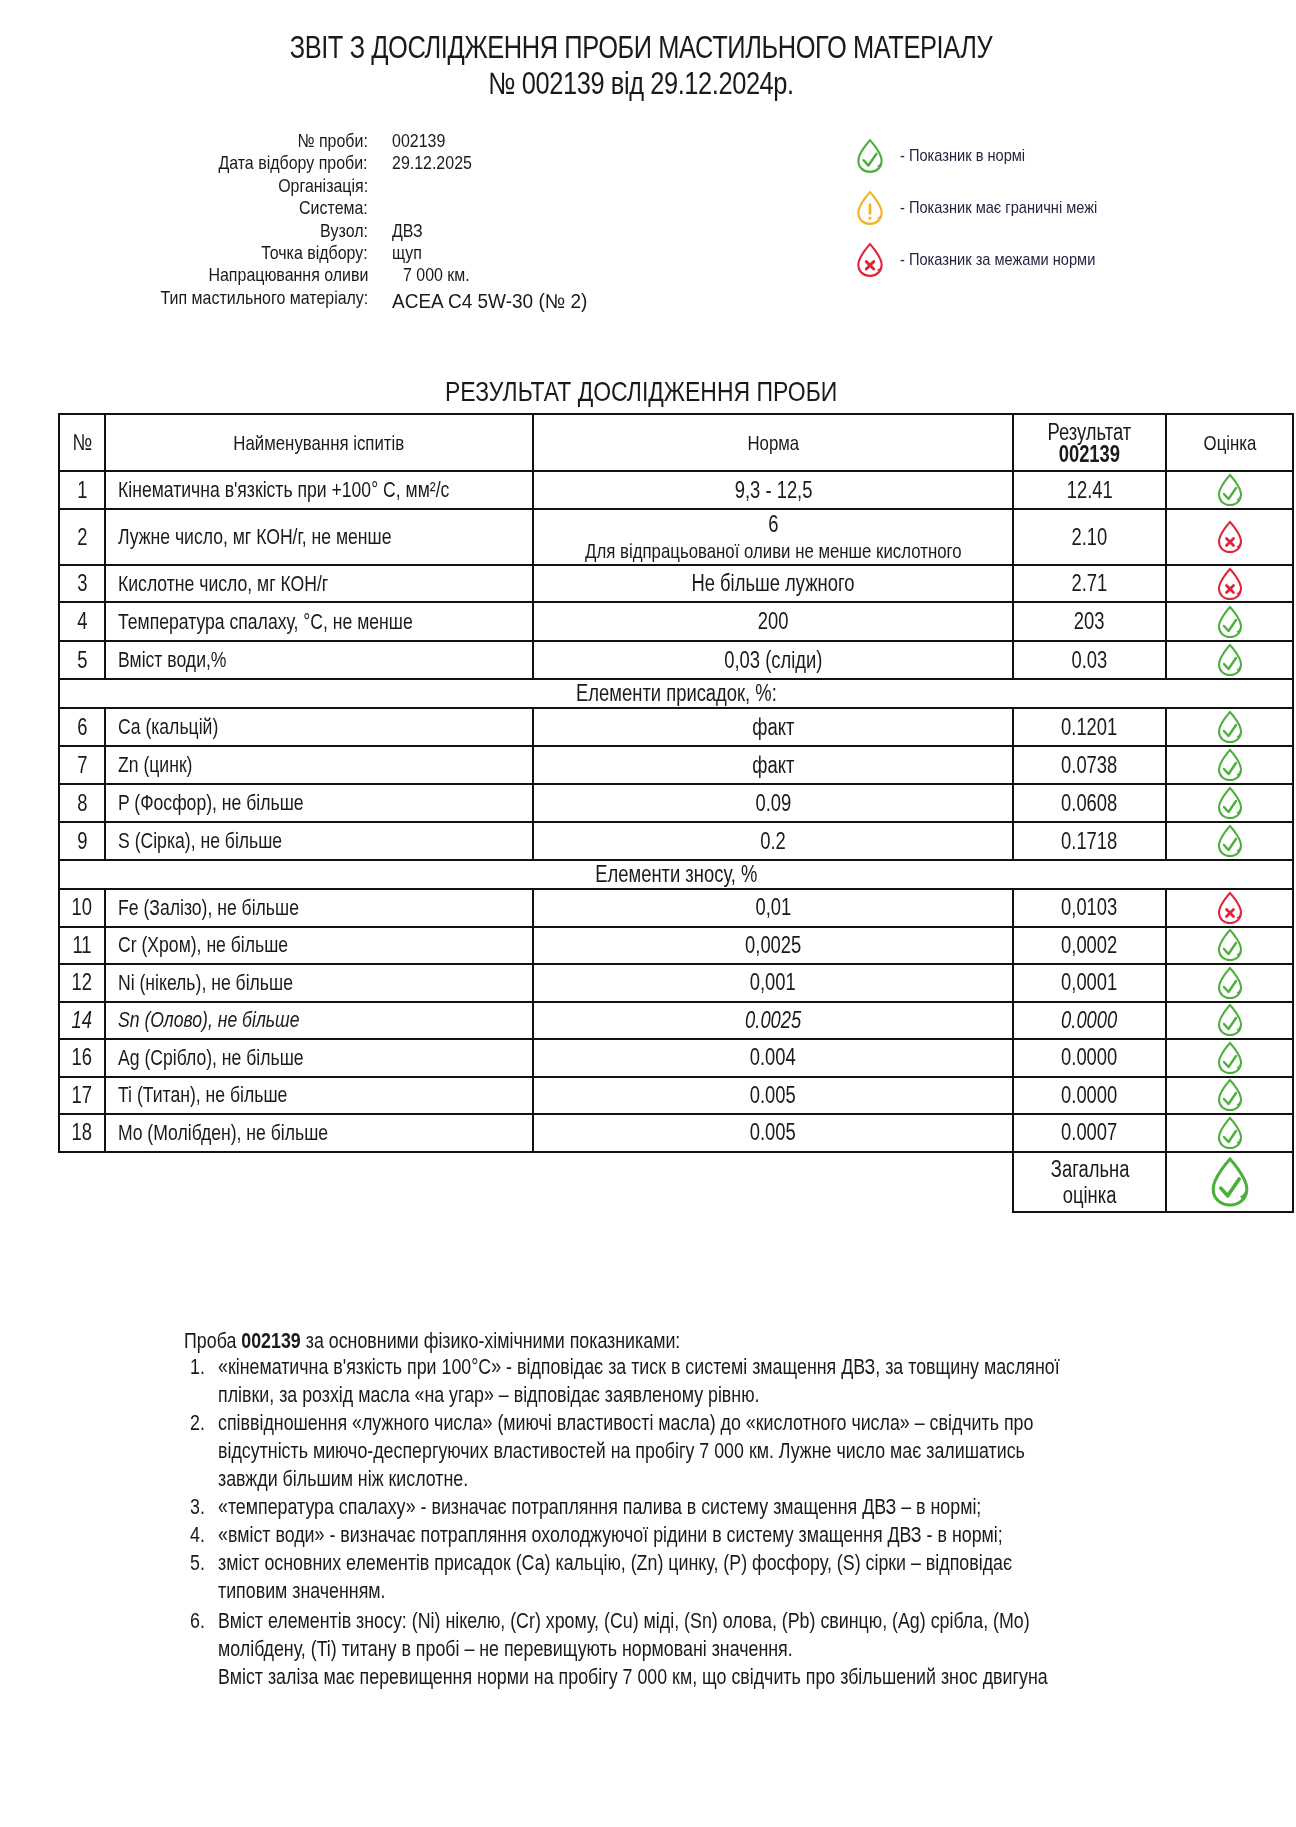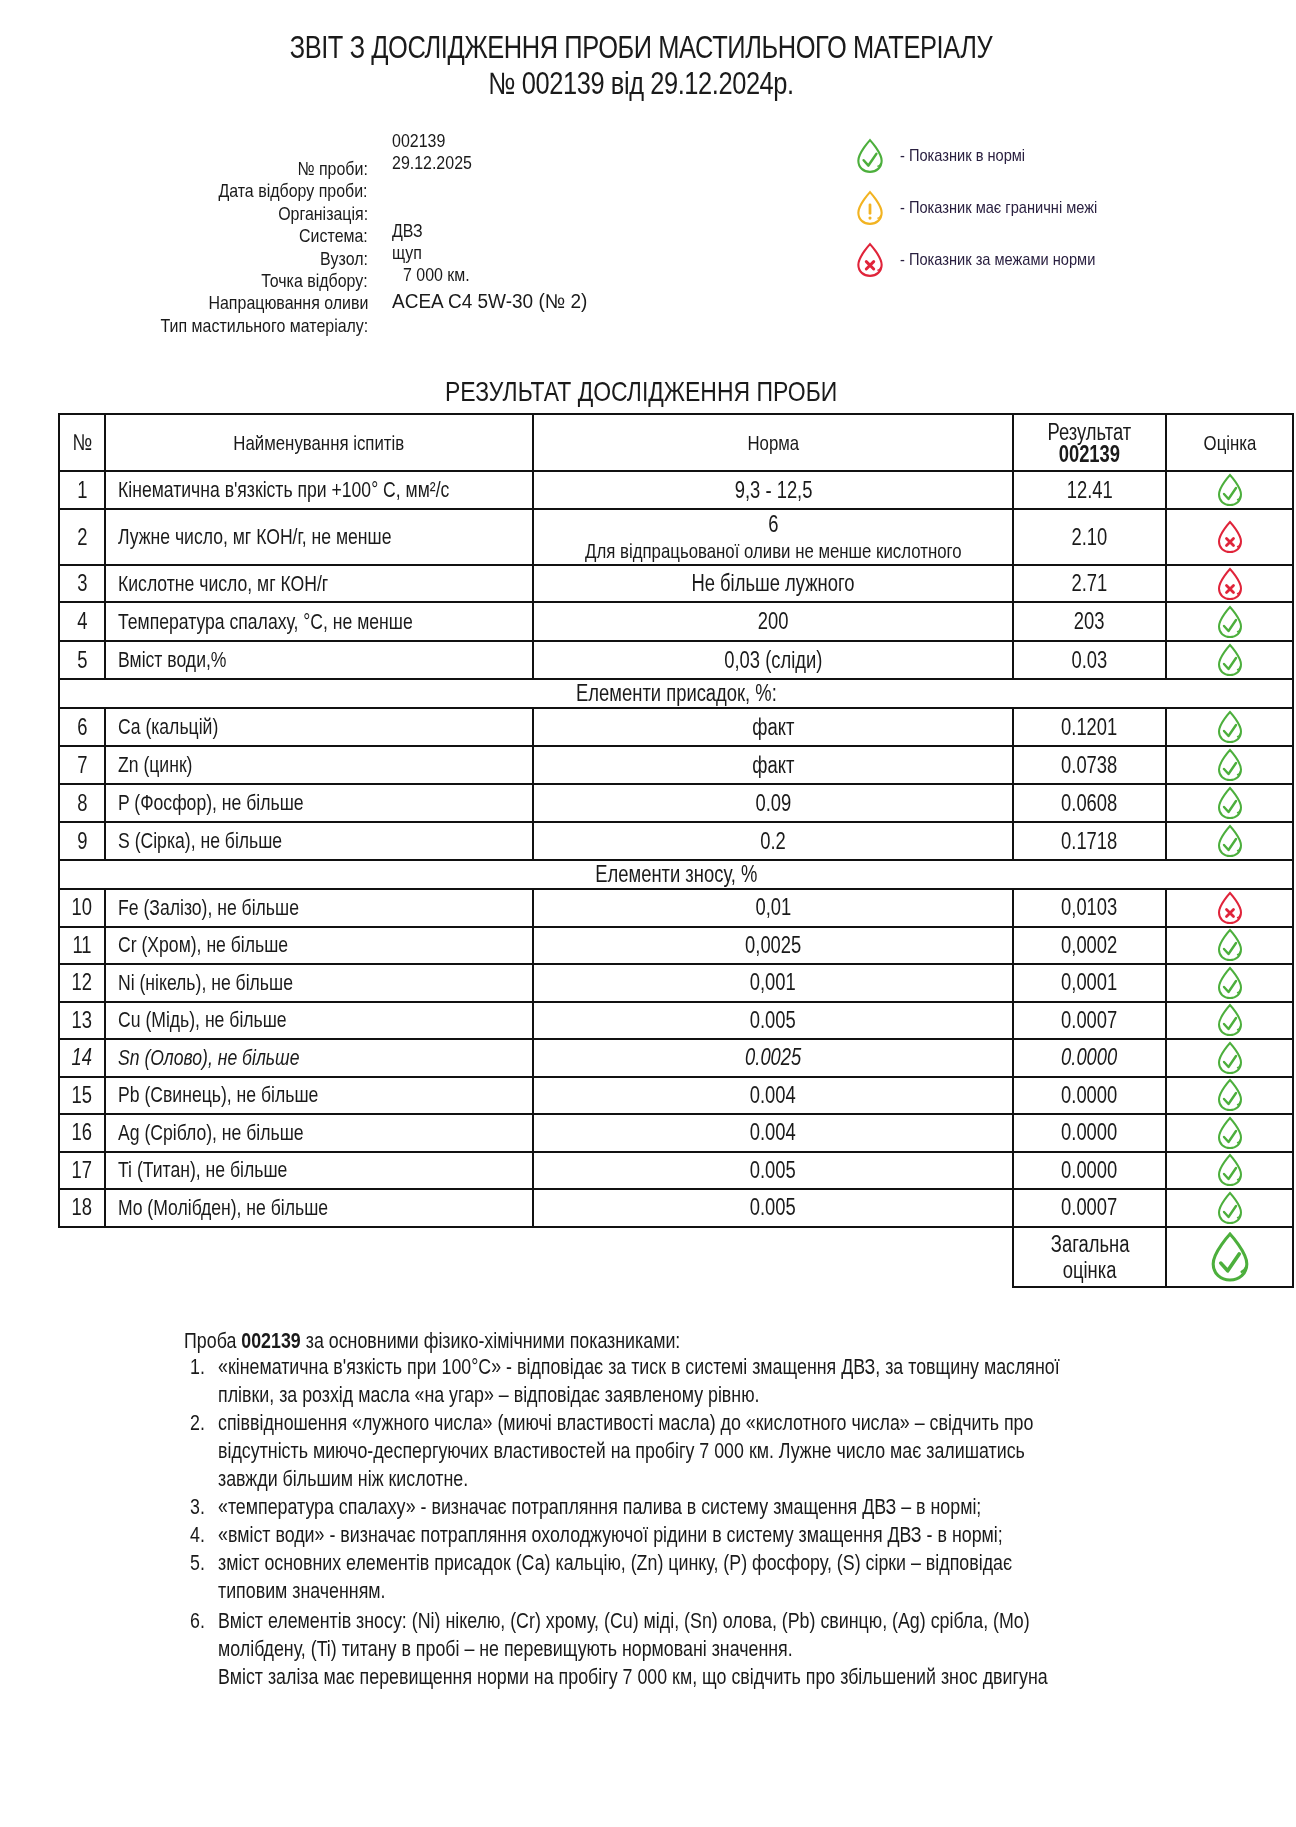--- a/index.html
+++ b/index.html
@@ -2,21 +2,21 @@
 <html><head>
 <meta charset="utf-8">
 <style>
   html, body { margin: 0; padding: 0; background: #ffffff; }
   body { width: 1296px; height: 1827px; position: relative; overflow: hidden;
          font-family: "Liberation Sans", "DejaVu Sans", sans-serif; color: #1a1a1a; }
   .title { position: absolute; left: 0; width: 1430px; text-align: center; font-size: 31px; letter-spacing: -0.5px; }
   .title-line { display: block; transform: scaleX(0.82); transform-origin: center; white-space: nowrap; line-height: 36px; }
   #t1 { top: 30px; }
   .info-row { position: absolute; height: 26px; font-size: 19px; white-space: nowrap; }
-  .info-label { position: absolute; right: 0; text-align: left; margin-top: 28px; }
+  .info-label { position: absolute; right: 0; text-align: left; }
   .info-label span, .info-value span { display: inline-block; transform: scaleX(0.84); white-space: nowrap; }
   .info-label span { transform-origin: right center; }
   .info-value span { transform-origin: left center; }
   .legend { position: absolute; left: 852px; top: 138px; }
   .legend-item { position: absolute; left: 0; height: 40px; width: 320px; }
   .legend-item svg { position: absolute; left: 0; top: 0; }
   .legend-text { position: absolute; left: 48px; top: 8px; font-size: 17px; white-space: nowrap; color: #2a2040; }
   .legend-text span { display: inline-block; transform: scaleX(0.86); transform-origin: left center; }
   .section-title { position: absolute; left: 0; width: 1430px; top: 376px; text-align: center; font-size: 28px; }
   .section-title span { display: inline-block; transform: scaleX(0.82); transform-origin: center; white-space: nowrap; }
@@ -259,46 +259,24 @@
         <td><span class="c">12</span></td>
         <td class="name"><span class="c">Ni (нікель), не більше</span></td>
         <td><span class="c">0,001</span></td>
         <td><span class="c">0,0001</span></td>
         <td class="icon-cell"><span><svg width="34" height="34" viewBox="0 0 34 34">
               <path d="M17 2 C17 2 6 14 6 21.5 C6 28 11 32 17 32 C23 32 28 28 28 21.5 C28 14 17 2 17 2 Z" fill="none" stroke="#4caf3c" stroke-width="2"></path>
               <path d="M24 27 C25.5 26.5 27 25 27.5 23.5" fill="none" stroke="#4caf3c" stroke-width="1.5"></path>
               <path d="M11 21 L15.5 26 L23 15" fill="none" stroke="#4caf3c" stroke-width="2.4" stroke-linecap="round" stroke-linejoin="round"></path>
             </svg></span></td>
       </tr>
-      <tr style="height: 37.5px;">
-        <td><span class="c">13</span></td>
-        <td class="name"><span class="c">Cu (Мідь),  не більше</span></td>
-        <td><span class="c">0.005</span></td>
-        <td><span class="c">0.0007</span></td>
-        <td class="icon-cell"><span><svg width="34" height="34" viewBox="0 0 34 34">
-              <path d="M17 2 C17 2 6 14 6 21.5 C6 28 11 32 17 32 C23 32 28 28 28 21.5 C28 14 17 2 17 2 Z" fill="none" stroke="#4caf3c" stroke-width="2"></path>
-              <path d="M24 27 C25.5 26.5 27 25 27.5 23.5" fill="none" stroke="#4caf3c" stroke-width="1.5"></path>
-              <path d="M11 21 L15.5 26 L23 15" fill="none" stroke="#4caf3c" stroke-width="2.4" stroke-linecap="round" stroke-linejoin="round"></path>
-            </svg></span></td>
-      </tr>
       <tr style="height: 37.5px; font-style: italic;">
         <td><span class="c">14</span></td>
         <td class="name"><span class="c">Sn (Олово),  не більше</span></td>
         <td><span class="c">0.0025</span></td>
-        <td><span class="c">0.0000</span></td>
-        <td class="icon-cell"><span><svg width="34" height="34" viewBox="0 0 34 34">
-              <path d="M17 2 C17 2 6 14 6 21.5 C6 28 11 32 17 32 C23 32 28 28 28 21.5 C28 14 17 2 17 2 Z" fill="none" stroke="#4caf3c" stroke-width="2"></path>
-              <path d="M24 27 C25.5 26.5 27 25 27.5 23.5" fill="none" stroke="#4caf3c" stroke-width="1.5"></path>
-              <path d="M11 21 L15.5 26 L23 15" fill="none" stroke="#4caf3c" stroke-width="2.4" stroke-linecap="round" stroke-linejoin="round"></path>
-            </svg></span></td>
-      </tr>
-      <tr style="height: 37.5px;">
-        <td><span class="c">15</span></td>
-        <td class="name"><span class="c">Pb (Свинець), не більше</span></td>
-        <td><span class="c">0.004</span></td>
         <td><span class="c">0.0000</span></td>
         <td class="icon-cell"><span><svg width="34" height="34" viewBox="0 0 34 34">
               <path d="M17 2 C17 2 6 14 6 21.5 C6 28 11 32 17 32 C23 32 28 28 28 21.5 C28 14 17 2 17 2 Z" fill="none" stroke="#4caf3c" stroke-width="2"></path>
               <path d="M24 27 C25.5 26.5 27 25 27.5 23.5" fill="none" stroke="#4caf3c" stroke-width="1.5"></path>
               <path d="M11 21 L15.5 26 L23 15" fill="none" stroke="#4caf3c" stroke-width="2.4" stroke-linecap="round" stroke-linejoin="round"></path>
             </svg></span></td>
       </tr>
       <tr style="height: 37.5px; padding-left: 8px;">
         <td><span class="c">16</span></td>
         <td class="name"><span class="c">Ag (Срібло), не більше</span></td>

